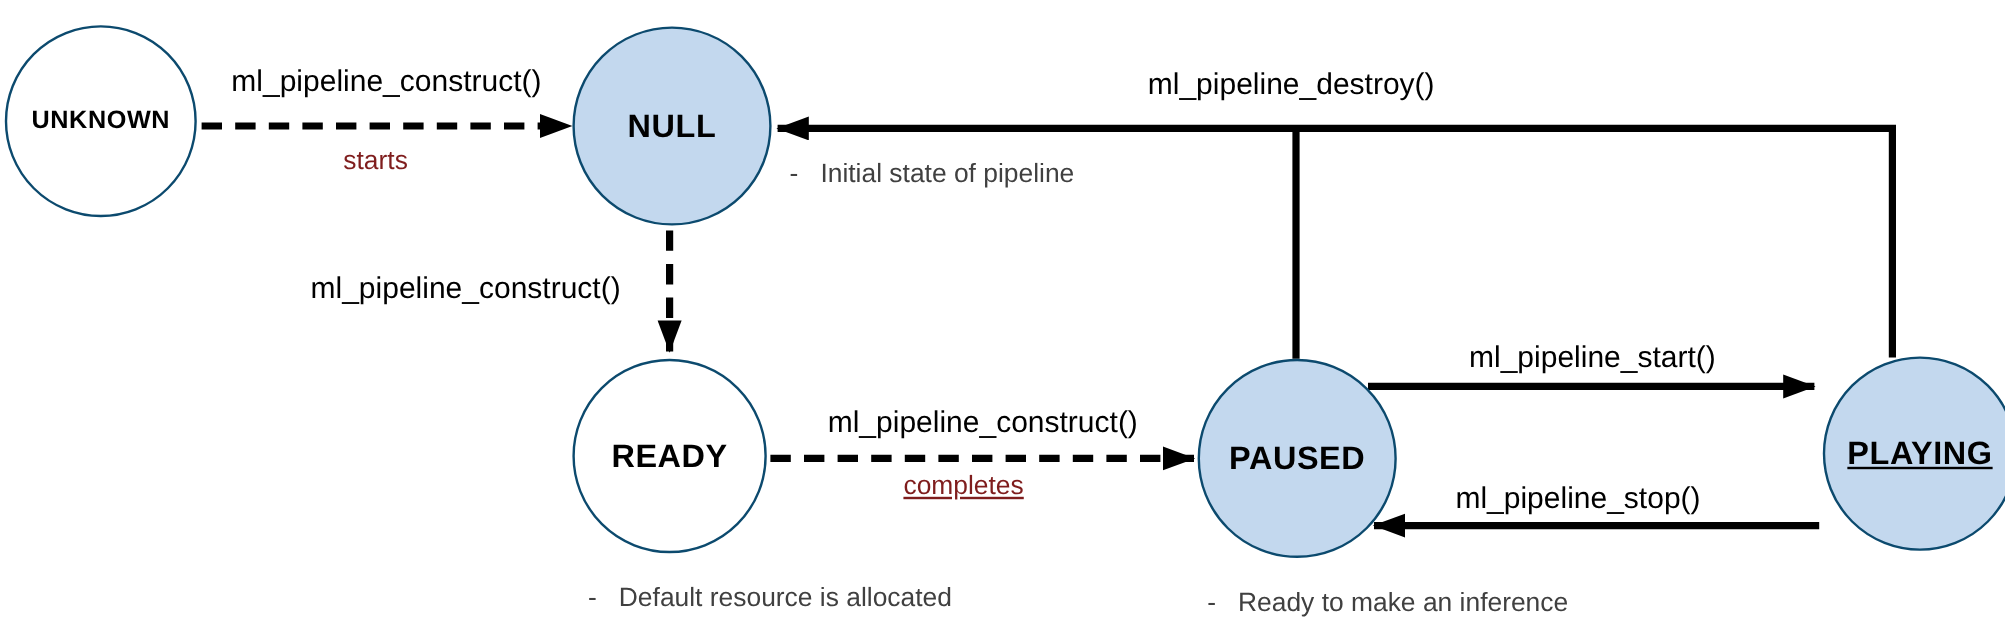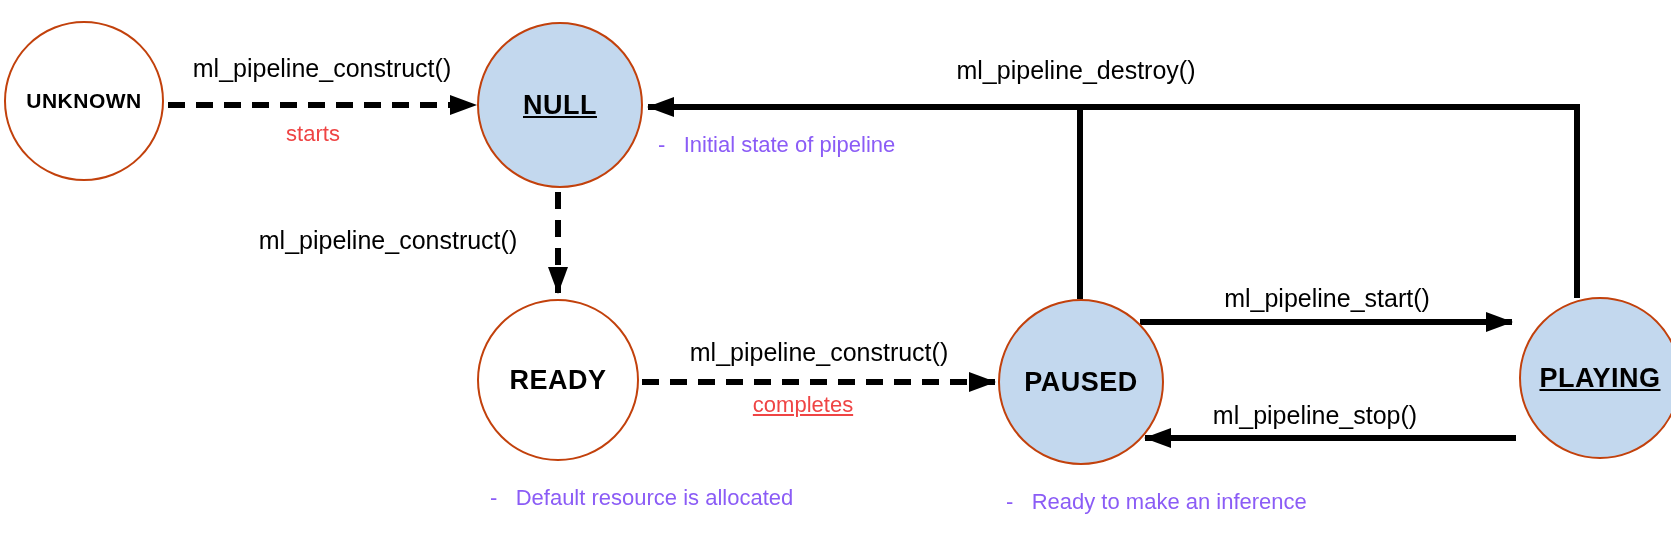--- a/index.html
+++ b/index.html
@@ -4,41 +4,41 @@
 <style>
   html,body{margin:0;padding:0;background:#ffffff;}
   .stage{
     position:relative;width:1671px;height:535px;background:#ffffff;overflow:hidden;
     font-family:"Liberation Sans",sans-serif;color:#000;
   }
   .edges{position:absolute;left:0;top:0;width:1671px;height:535px;}
   .edges path{fill:none;stroke:#000;stroke-width:6;stroke-linecap:butt;stroke-linejoin:miter;}
   .edges path.dashed{stroke-dasharray:17 11;}
   .state{
-    position:absolute;border-radius:50%;border:2px solid #c2410c;
+    position:absolute;border-radius:50%;border:2px solid #0c4a6e;
     display:flex;align-items:center;justify-content:center;
     font-weight:bold;letter-spacing:0.5px;box-sizing:border-box;
   }
   .state.blue{background:#c3d8ee;}
   .state.white{background:#ffffff;}
   .state .lbl{font-size:27px;}
   .s-unknown{left:4px;top:21px;width:160px;height:160px;}
   .s-unknown .lbl{font-size:21px;}
-  .s-null{left:477px;top:22px;width:166px;height:166px;text-decoration:underline;}
+  .s-null{left:477px;top:22px;width:166px;height:166px;}
   .s-ready{left:477px;top:299px;width:162px;height:162px;}
   .s-paused{left:998px;top:299px;width:166px;height:166px;}
   .s-playing{left:1519px;top:297px;width:162px;height:162px;text-decoration:underline;}
   .edge-label{
     position:absolute;font-weight:normal;font-size:25px;text-align:center;white-space:nowrap;
   }
   .edge-sublabel{
-    position:absolute;font-weight:normal;font-size:22px;text-align:center;white-space:nowrap;color:#ef4444;
+    position:absolute;font-weight:normal;font-size:22px;text-align:center;white-space:nowrap;color:#7f1d1d;
   }
   .note{
-    position:absolute;font-size:22px;color:#8b5cf6;white-space:pre;
+    position:absolute;font-size:22px;color:#404040;white-space:pre;
   }
   .l-construct-1{left:162px;top:54px;width:320px;}
   .sl-starts{left:238px;top:121px;width:150px;}
   .l-construct-2{left:228px;top:226px;width:320px;}
   .l-construct-3{left:659px;top:338px;width:320px;}
   .sl-completes{left:703px;top:392px;width:200px;text-decoration:underline;}
   .l-start{left:1177px;top:284px;width:300px;}
   .l-stop{left:1165px;top:401px;width:300px;}
   .l-destroy{left:916px;top:56px;width:320px;}
   .n-null{left:658px;top:132px;}

